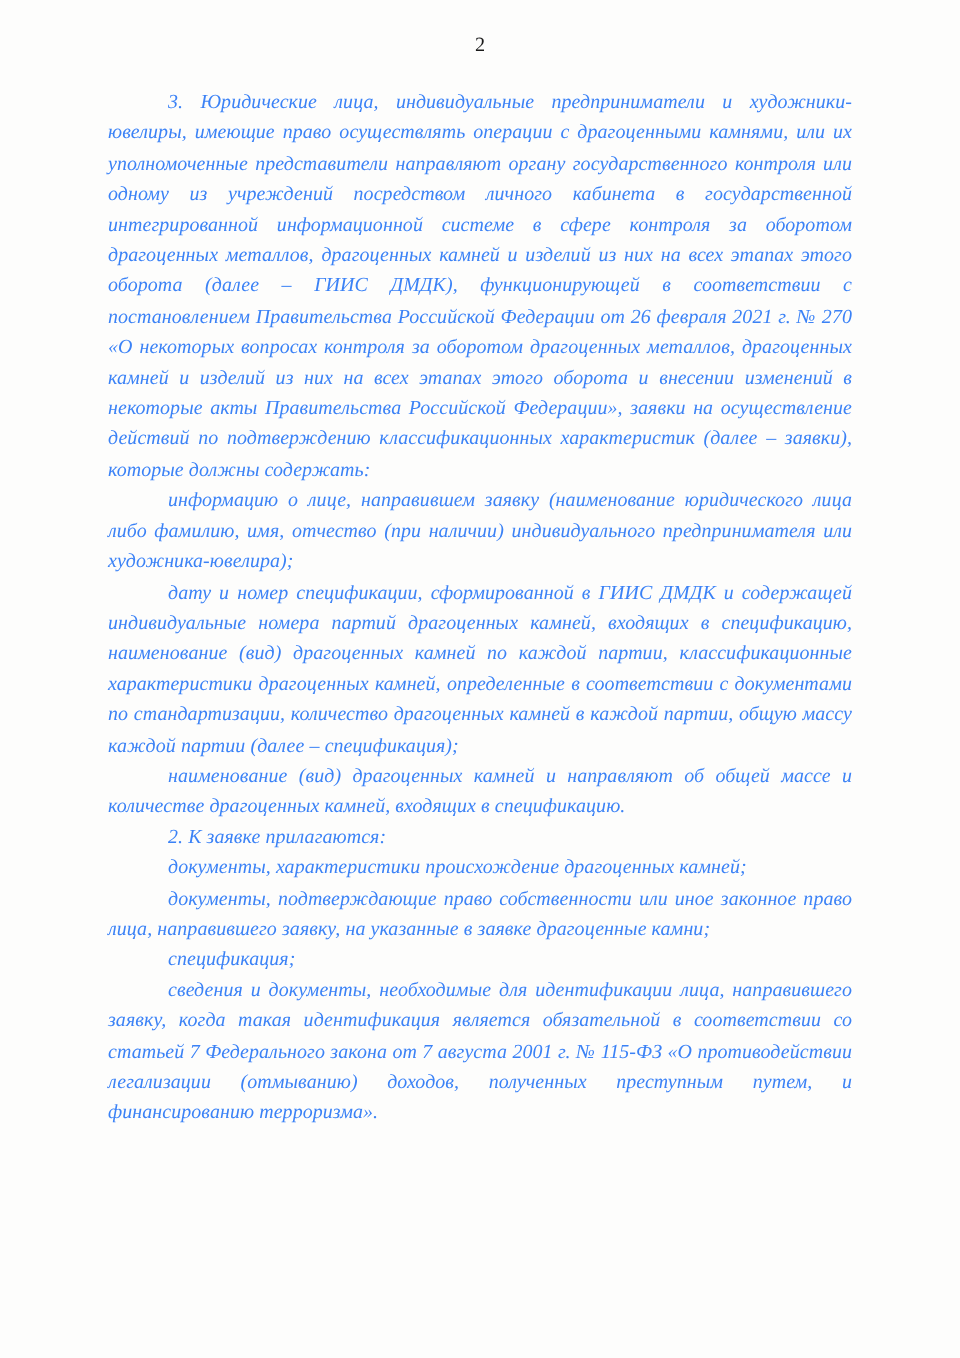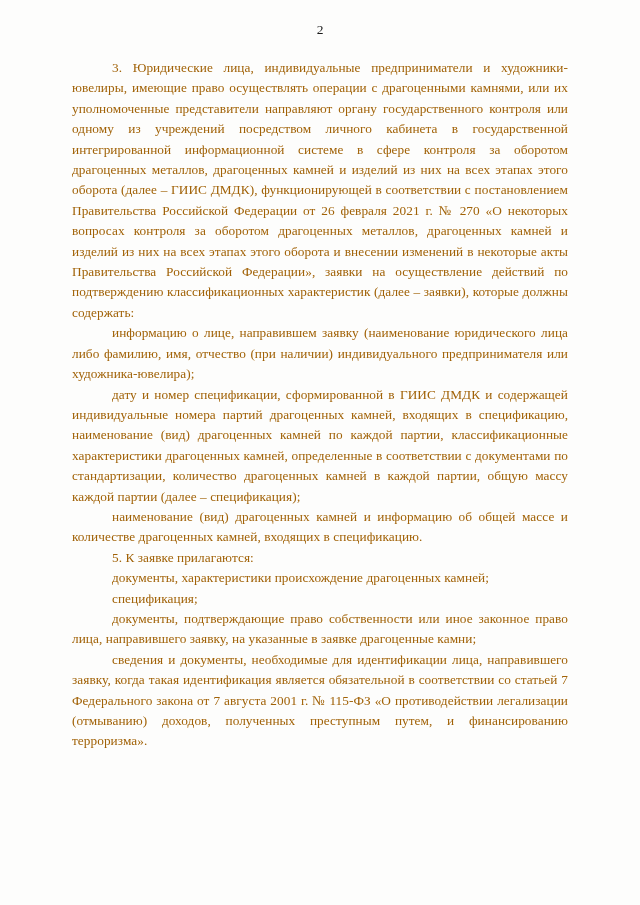--- a/index.html
+++ b/index.html
@@ -38,36 +38,37 @@
     top: 58px;
     left: 72px;
     width: 496px;
   }
   p {
     margin: 0;
     font-size: 13.3px;
     line-height: 20.4px;
     text-align: justify;
     text-justify: inter-word;
-    color: #a16207;
+    color: #3b82f6;
     letter-spacing: 0.05px;
+    font-style: italic;
   }
   p.indent {
     text-indent: 40px;
   }
 </style>
 </head>
 <body>
 
 <div class="page">
   <div class="page-number">2</div>
   <div class="body-text">
     <p class="indent">3. Юридические лица, индивидуальные предприниматели и художники-ювелиры, имеющие право осуществлять операции с драгоценными камнями, или их уполномоченные представители направляют органу государственного контроля или одному из учреждений посредством личного кабинета в государственной интегрированной информационной системе в сфере контроля за оборотом драгоценных металлов, драгоценных камней и изделий из них на всех этапах этого оборота (далее – ГИИС ДМДК), функционирующей в соответствии с постановлением Правительства Российской Федерации от 26 февраля 2021 г. № 270 «О некоторых вопросах контроля за оборотом драгоценных металлов, драгоценных камней и изделий из них на всех этапах этого оборота и внесении изменений в некоторые акты Правительства Российской Федерации», заявки на осуществление действий по подтверждению классификационных характеристик (далее – заявки), которые должны содержать:</p>
     <p class="indent">информацию о лице, направившем заявку (наименование юридического лица либо фамилию, имя, отчество (при наличии) индивидуального предпринимателя или художника-ювелира);</p>
     <p class="indent">дату и номер спецификации, сформированной в ГИИС ДМДК и содержащей индивидуальные номера партий драгоценных камней, входящих в спецификацию, наименование (вид) драгоценных камней по каждой партии, классификационные характеристики драгоценных камней, определенные в соответствии с документами по стандартизации, количество драгоценных камней в каждой партии, общую массу каждой партии (далее – спецификация);</p>
-    <p class="indent">наименование (вид) драгоценных камней и информацию об общей массе и количестве драгоценных камней, входящих в спецификацию.</p>
-    <p class="indent">5. К заявке прилагаются:</p>
+    <p class="indent">наименование (вид) драгоценных камней и направляют об общей массе и количестве драгоценных камней, входящих в спецификацию.</p>
+    <p class="indent">2. К заявке прилагаются:</p>
     <p class="indent">документы, характеристики происхождение драгоценных камней;</p>
+    <p class="indent">документы, подтверждающие право собственности или иное законное право лица, направившего заявку, на указанные в заявке драгоценные камни;</p>
     <p class="indent">спецификация;</p>
-    <p class="indent">документы, подтверждающие право собственности или иное законное право лица, направившего заявку, на указанные в заявке драгоценные камни;</p>
     <p class="indent">сведения и документы, необходимые для идентификации лица, направившего заявку, когда такая идентификация является обязательной в соответствии со статьей 7 Федерального закона от 7 августа 2001 г. № 115-ФЗ «О противодействии легализации (отмыванию) доходов, полученных преступным путем, и финансированию терроризма».</p>
   </div>
 </div>
 
 </body></html>

